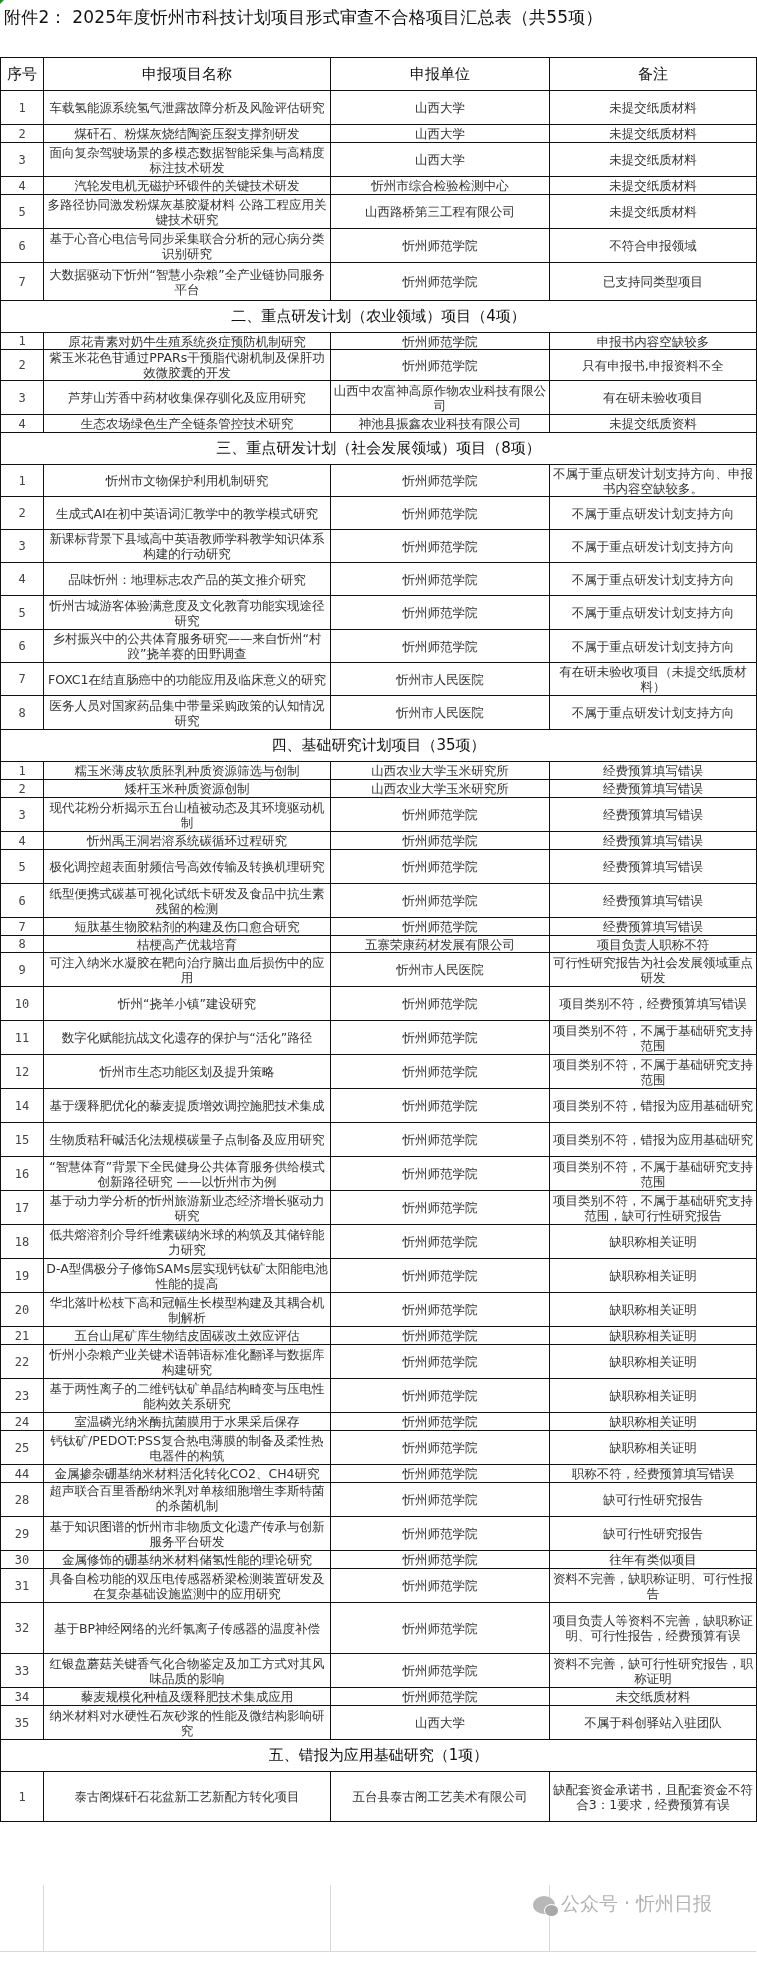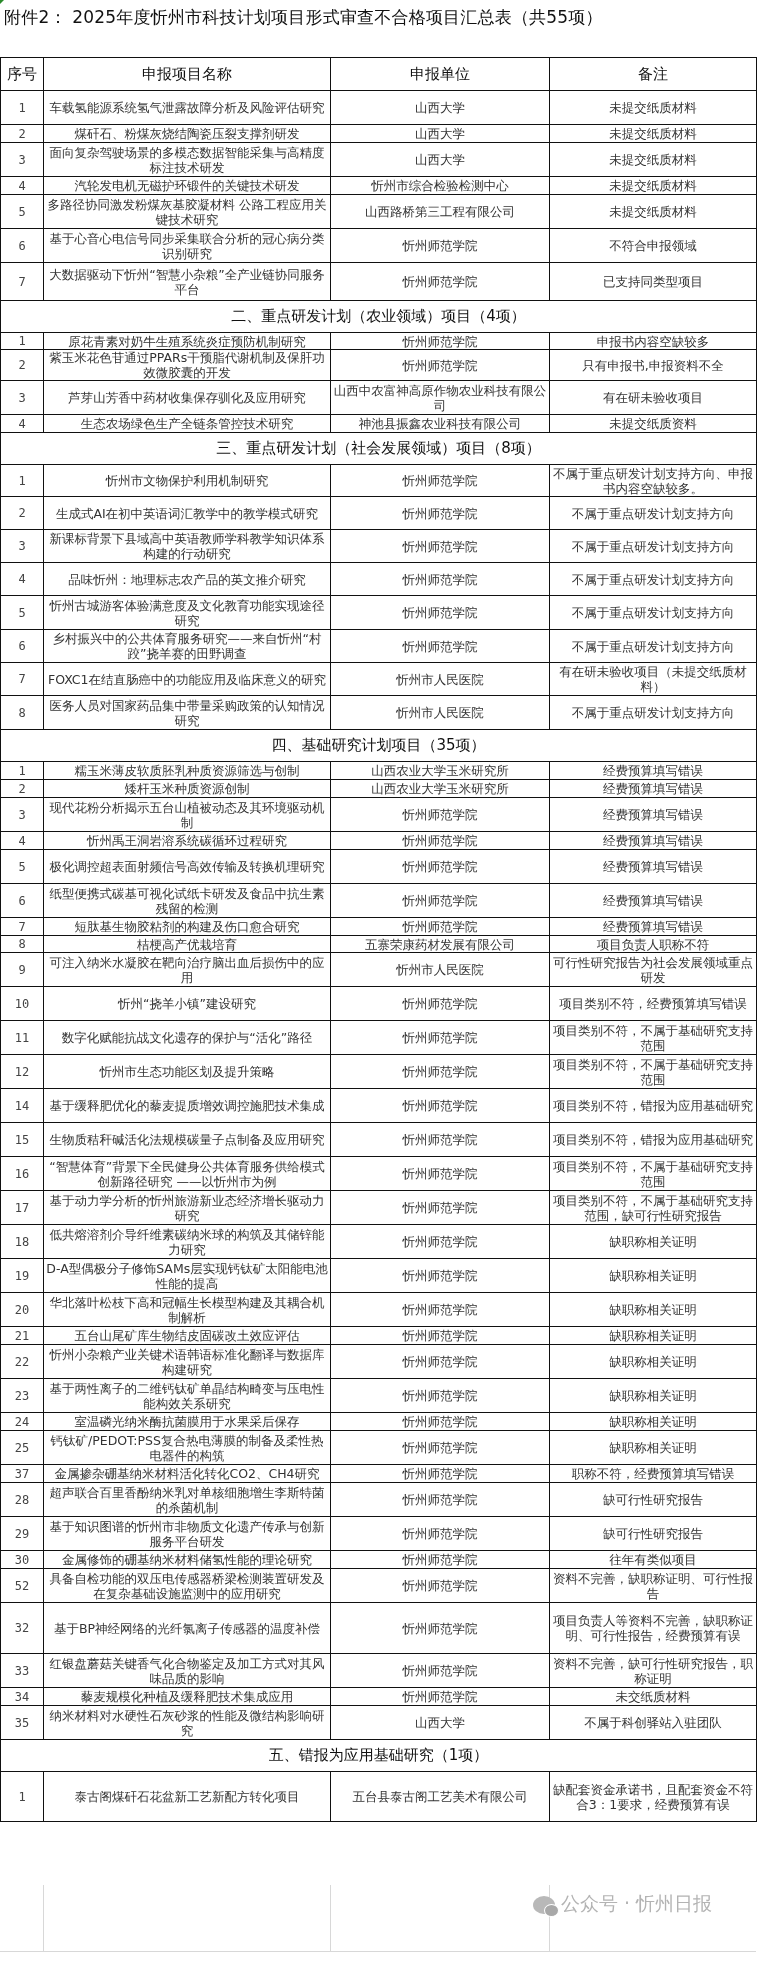--- a/index.html
+++ b/index.html
@@ -311,45 +311,45 @@
         <td class="unit" style="height: 17px;">忻州师范学院</td>
         <td class="note" style="height: 17px;">缺职称相关证明</td>
       </tr>
       <tr style="height: 34px;">
         <td class="no" style="height: 33px;">25</td>
         <td class="name" style="height: 33px;">钙钛矿/PEDOT:PSS复合热电薄膜的制备及柔性热电器件的构筑</td>
         <td class="unit" style="height: 33px;">忻州师范学院</td>
         <td class="note" style="height: 33px;">缺职称相关证明</td>
       </tr>
       <tr style="height: 18px;">
-        <td class="no" style="height: 17px;">37</td>
+        <td class="no" style="height: 17px;">44</td>
         <td class="name" style="height: 17px;">金属掺杂硼基纳米材料活化转化CO2、CH4研究</td>
         <td class="unit" style="height: 17px;">忻州师范学院</td>
         <td class="note" style="height: 17px;">职称不符，经费预算填写错误</td>
       </tr>
       <tr style="height: 34px;">
         <td class="no" style="height: 33px;">28</td>
-        <td class="name" style="height: 33px;">超声联合百里香酚纳米乳对单核细胞增生李斯特菌的杀菌机制</td>
+        <td class="name" style="height: 33px; font-family: Liberation Mono, monospace;">超声联合百里香酚纳米乳对单核细胞增生李斯特菌的杀菌机制</td>
         <td class="unit" style="height: 33px;">忻州师范学院</td>
         <td class="note" style="height: 33px;">缺可行性研究报告</td>
       </tr>
       <tr style="height: 34px;">
         <td class="no" style="height: 33px;">29</td>
         <td class="name" style="height: 33px;">基于知识图谱的忻州市非物质文化遗产传承与创新服务平台研发</td>
         <td class="unit" style="height: 33px;">忻州师范学院</td>
         <td class="note" style="height: 33px;">缺可行性研究报告</td>
       </tr>
       <tr style="height: 18px;">
         <td class="no" style="height: 17px;">30</td>
         <td class="name" style="height: 17px;">金属修饰的硼基纳米材料储氢性能的理论研究</td>
         <td class="unit" style="height: 17px;">忻州师范学院</td>
         <td class="note" style="height: 17px;">往年有类似项目</td>
       </tr>
       <tr style="height: 34px;">
-        <td class="no" style="height: 33px;">52</td>
+        <td class="no" style="height: 33px;">31</td>
         <td class="name" style="height: 33px;">具备自检功能的双压电传感器桥梁检测装置研发及在复杂基础设施监测中的应用研究</td>
         <td class="unit" style="height: 33px;">忻州师范学院</td>
         <td class="note" style="height: 33px;">资料不完善，缺职称证明、可行性报告</td>
       </tr>
       <tr style="height: 51px;">
         <td class="no" style="height: 50px;">32</td>
         <td class="name" style="height: 50px;">基于BP神经网络的光纤氯离子传感器的温度补偿</td>
         <td class="unit" style="height: 50px;">忻州师范学院</td>
         <td class="note" style="height: 50px;">项目负责人等资料不完善，缺职称证明、可行性报告，经费预算有误</td>
       </tr>

